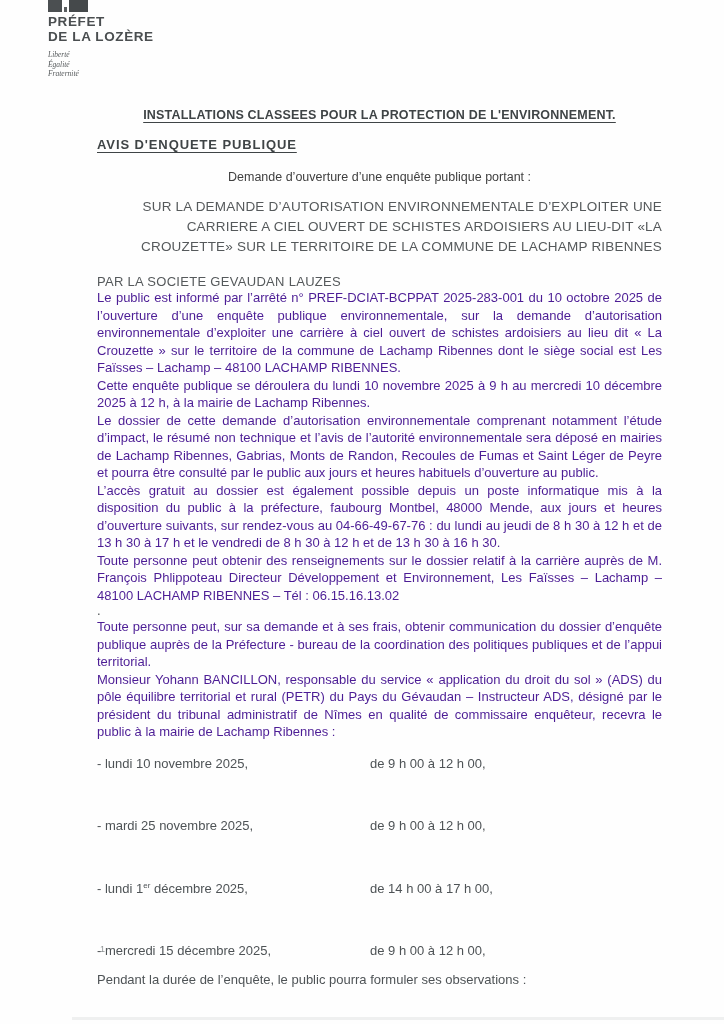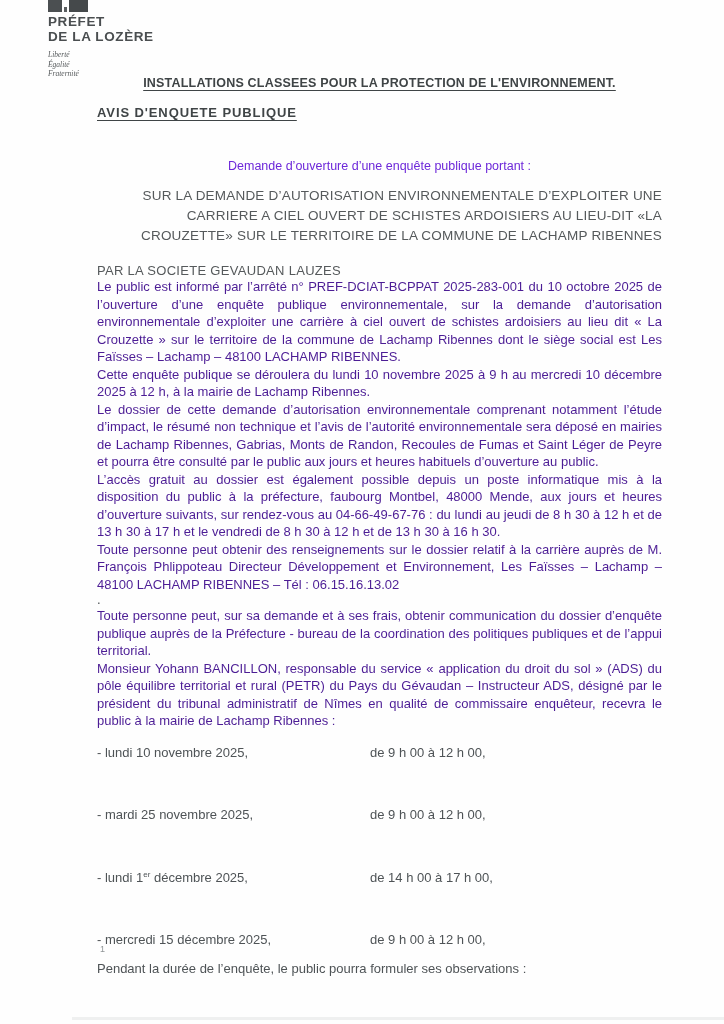--- a/index.html
+++ b/index.html
@@ -18,33 +18,33 @@
   .logo{position:absolute;left:48px;top:0;}
   .emblem{display:flex;width:40px;height:12px;}
   .emblem-left{width:14px;background:#4b4f51;}
   .emblem-gap{width:7px;position:relative;background:#fefefe;}
   .emblem-mark{position:absolute;bottom:0;left:2px;width:3px;height:5px;background:#5a5e60;}
   .emblem-right{width:19px;background:#45494b;}
   .logo-title{font-weight:bold;font-size:13.5px;line-height:14.5px;letter-spacing:0.6px;color:#4a4e50;margin-top:3px;white-space:nowrap;}
   .motto{margin-top:6px;font-family:"Liberation Serif",serif;font-style:italic;font-size:7.5px;line-height:9.5px;color:#55595b;}
 
   
-  .content{position:absolute;left:97px;top:0;width:565px;padding-top:76px;}
+  .content{position:absolute;left:97px;top:0;width:565px;padding-top:108px;}
 
   .h-main{
     margin:0;text-align:center;
     font-size:12.5px;font-weight:bold;letter-spacing:0.2px;color:#3f4446;
     text-decoration:underline;text-underline-offset:3px;text-decoration-thickness:1.3px;
   }
   .h-sub{
     margin:15px 0 0 0;text-align:left;
     font-size:13px;font-weight:bold;letter-spacing:0.9px;color:#3f4446;
     text-decoration:underline;text-underline-offset:3px;text-decoration-thickness:1.3px;
   }
-  .intro{margin-top:39px;text-align:center;font-size:12.5px;color:#6d28d9;}
+  .intro{margin-top:18px;text-align:center;font-size:12.5px;color:#404040;}
   .subject{margin-top:13px;text-align:right;font-size:13.5px;line-height:20px;letter-spacing:0.2px;color:#55595b;}
   .company{margin-top:17px;text-align:left;font-size:13px;letter-spacing:0.3px;color:#55595b;}
 
   p.body{
     margin:0;text-align:justify;
     font-size:13px;line-height:17.5px;color:#4c1d95;
   }
   .mt-p1{margin-top:19px;}
   .mt-p2{margin-top:8px;}
   .mt-p3{margin-top:12px;}

